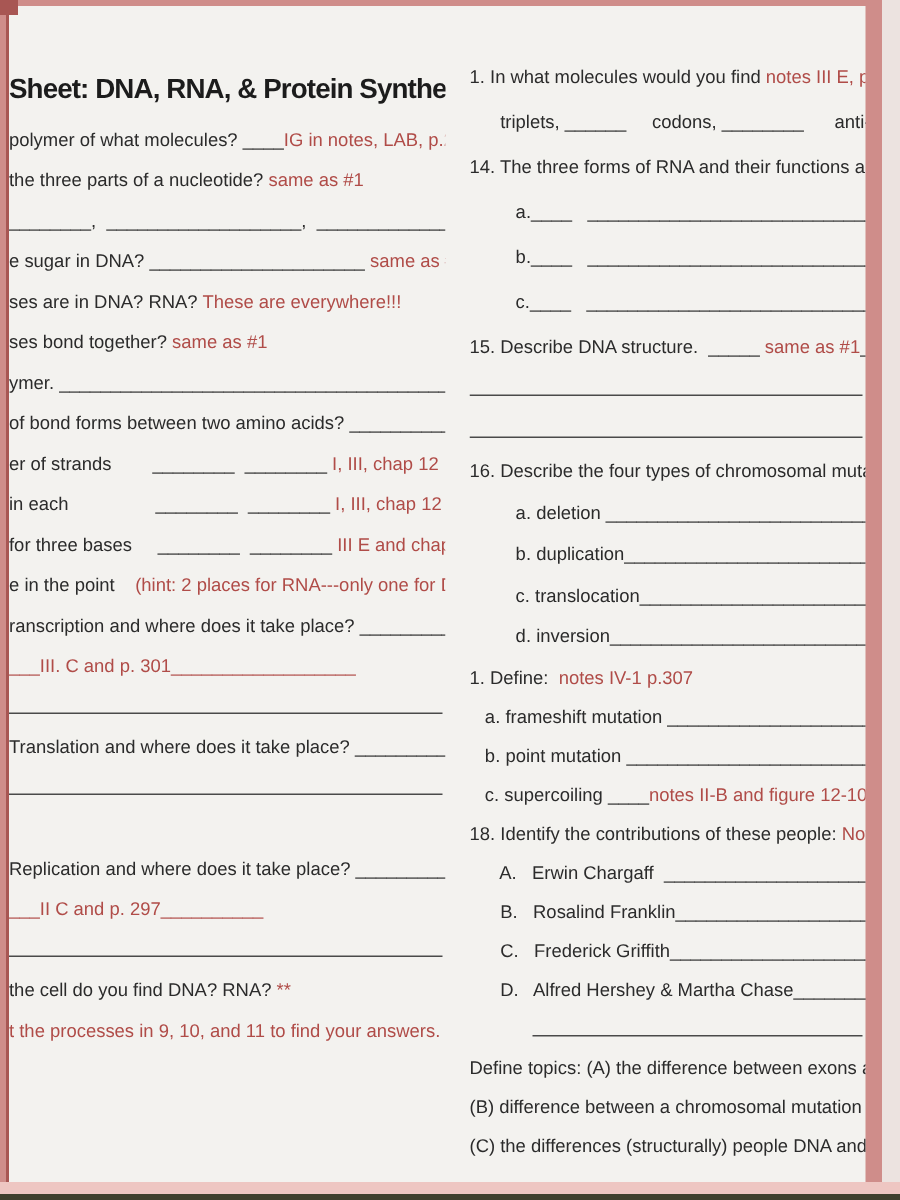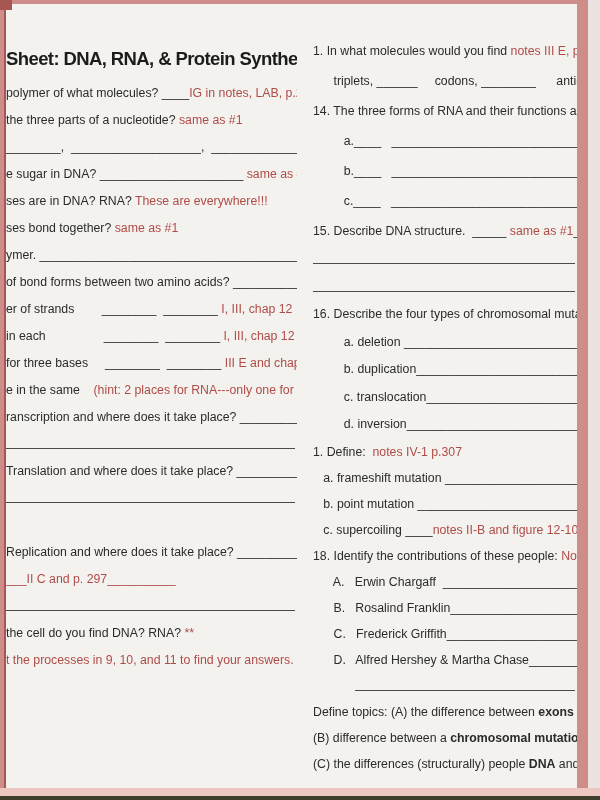--- a/index.html
+++ b/index.html
@@ -26,21 +26,21 @@
 
   h1{
     font-size:18.5px;font-weight:700;letter-spacing:-0.6px;
     margin:4px 0 10px 0;color:#1c1c1c;white-space:pre;
   }
   .line{height:27px;line-height:27px;white-space:pre;overflow:hidden;position:relative;}
   #right-col .line{height:27.5px;line-height:27.5px;}
   #right-col .line.lg{height:30px;line-height:30px;}
   #right-col .line.sm{height:26px;line-height:26px;}
   .red{color:var(--red,#b04c48);}
-  .bold{font-weight:700;}
+  .bold{font-weight:400;}
   .hr::after{
     content:"";position:absolute;left:0;right:2px;top:17px;
     border-top:1.5px solid #4a4a4a;
   }
   .hr.in::after{left:42px;}
 </style>
 </head>
 <body style="--ink: #2b2b2b; --red: #b04c48; --framePink: #cf8d8a; --frameDark: #a85653; --frameBottom: #403f2e; background: rgb(243, 242, 239);">
 
 <div class="edge" id="edge-top"></div>
@@ -59,22 +59,23 @@
       <div class="line"><span>the three parts of a nucleotide? </span><span class="red">same as #1</span></div>
       <div class="line"><span>________,  ___________________,  _____________</span></div>
       <div class="line"><span>e sugar in DNA? _____________________ </span><span class="red">same as #1</span></div>
       <div class="line"><span>ses are in DNA? RNA? </span><span class="red">These are everywhere!!!</span></div>
       <div class="line"><span>ses bond together? </span><span class="red">same as #1</span></div>
       <div class="line"><span>ymer. ______________________________________</span></div>
       <div class="line"><span>of bond forms between two amino acids? _____________</span></div>
       <div class="line"><span>er of strands        ________  ________ </span><span class="red">I, III, chap 12</span></div>
       <div class="line"><span>in each                 ________  ________ </span><span class="red">I, III, chap 12</span></div>
       <div class="line"><span>for three bases     ________  ________ </span><span class="red">III E and chap12</span></div>
-      <div class="line"><span>e in the same    </span><span class="red">(hint: 2 places for RNA---only one for DNA)</span></div>
+      <div class="line"><span>e in the point    </span><span class="red">(hint: 2 places for RNA---only one for DNA)</span></div>
       <div class="line"><span>ranscription and where does it take place? ___________</span></div>
+      <div class="line"><span class="red">___III. C and p. 301__________________</span></div>
       <div class="line hr"></div>
       <div class="line"><span>Translation and where does it take place? ___________</span></div>
       <div class="line hr"></div>
       <div class="line"><span> </span></div>
       <div class="line"><span>Replication and where does it take place? ____________</span></div>
       <div class="line"><span class="red">___II C and p. 297__________</span></div>
       <div class="line hr"></div>
       <div class="line"><span>the cell do you find DNA? RNA? </span><span class="red">**</span></div>
       <div class="line"><span class="red">t the processes in 9, 10, and 11 to find your answers.</span></div>
     </div>

